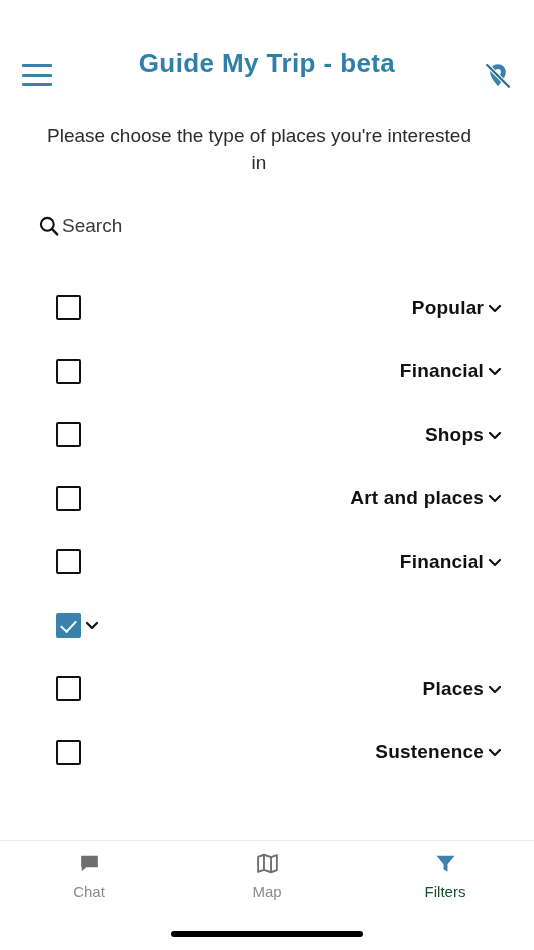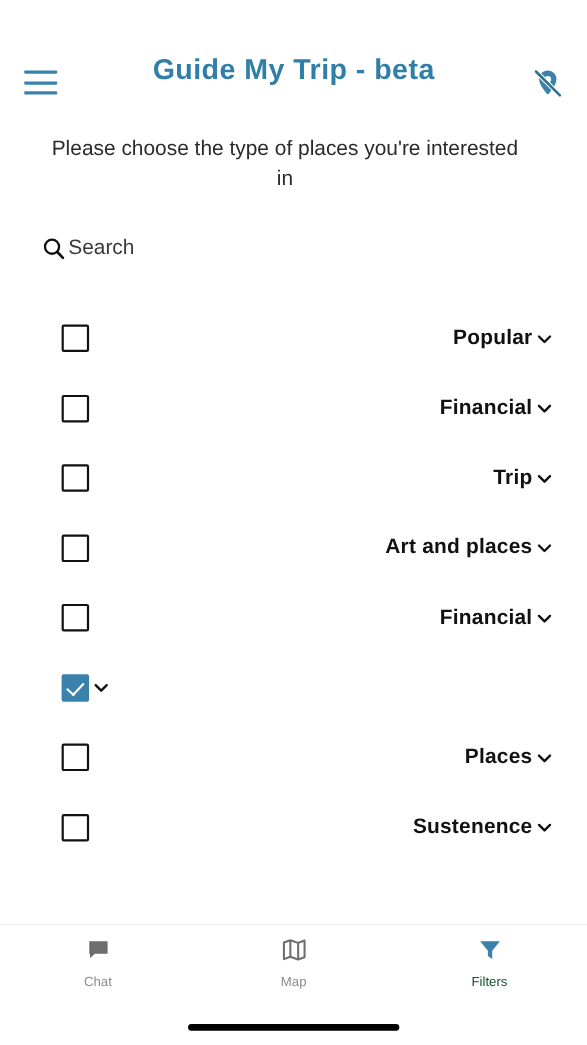--- a/index.html
+++ b/index.html
@@ -192,21 +192,21 @@
     cursor: pointer;
   }
   .nav-icon {
     height: 26px;
     display: flex;
     align-items: center;
     justify-content: center;
   }
   .nav-label {
     margin-top: 7px;
-    font-size: 12px;
+    font-size: 15px;
     color: #8b8b8b;
     line-height: 18px;
   }
   .nav-item.active .nav-label { color: #14532d; }
 
   
   .home-indicator-area {
     flex: 0 0 32px;
     display: flex;
     align-items: center;
@@ -275,21 +275,21 @@
       <span class="chevron">
         <svg width="20" height="20" viewBox="0 0 24 24">
             <polyline points="6,9.5 12,15.5 18,9.5" fill="none" stroke="#111111" stroke-width="2.6" stroke-linecap="round" stroke-linejoin="round"></polyline>
           </svg>
       </span>
     </div>
 
 
     <div class="category-row">
       <span class="checkbox"></span>
-      <span class="category-label">Trip</span>
+      <span class="category-label">Shops</span>
       <span class="chevron">
         <svg width="20" height="20" viewBox="0 0 24 24">
             <polyline points="6,9.5 12,15.5 18,9.5" fill="none" stroke="#111111" stroke-width="2.6" stroke-linecap="round" stroke-linejoin="round"></polyline>
           </svg>
       </span>
     </div>
 
     <div class="category-row">
       <span class="checkbox"></span>
       <span class="category-label">Art and places</span>

